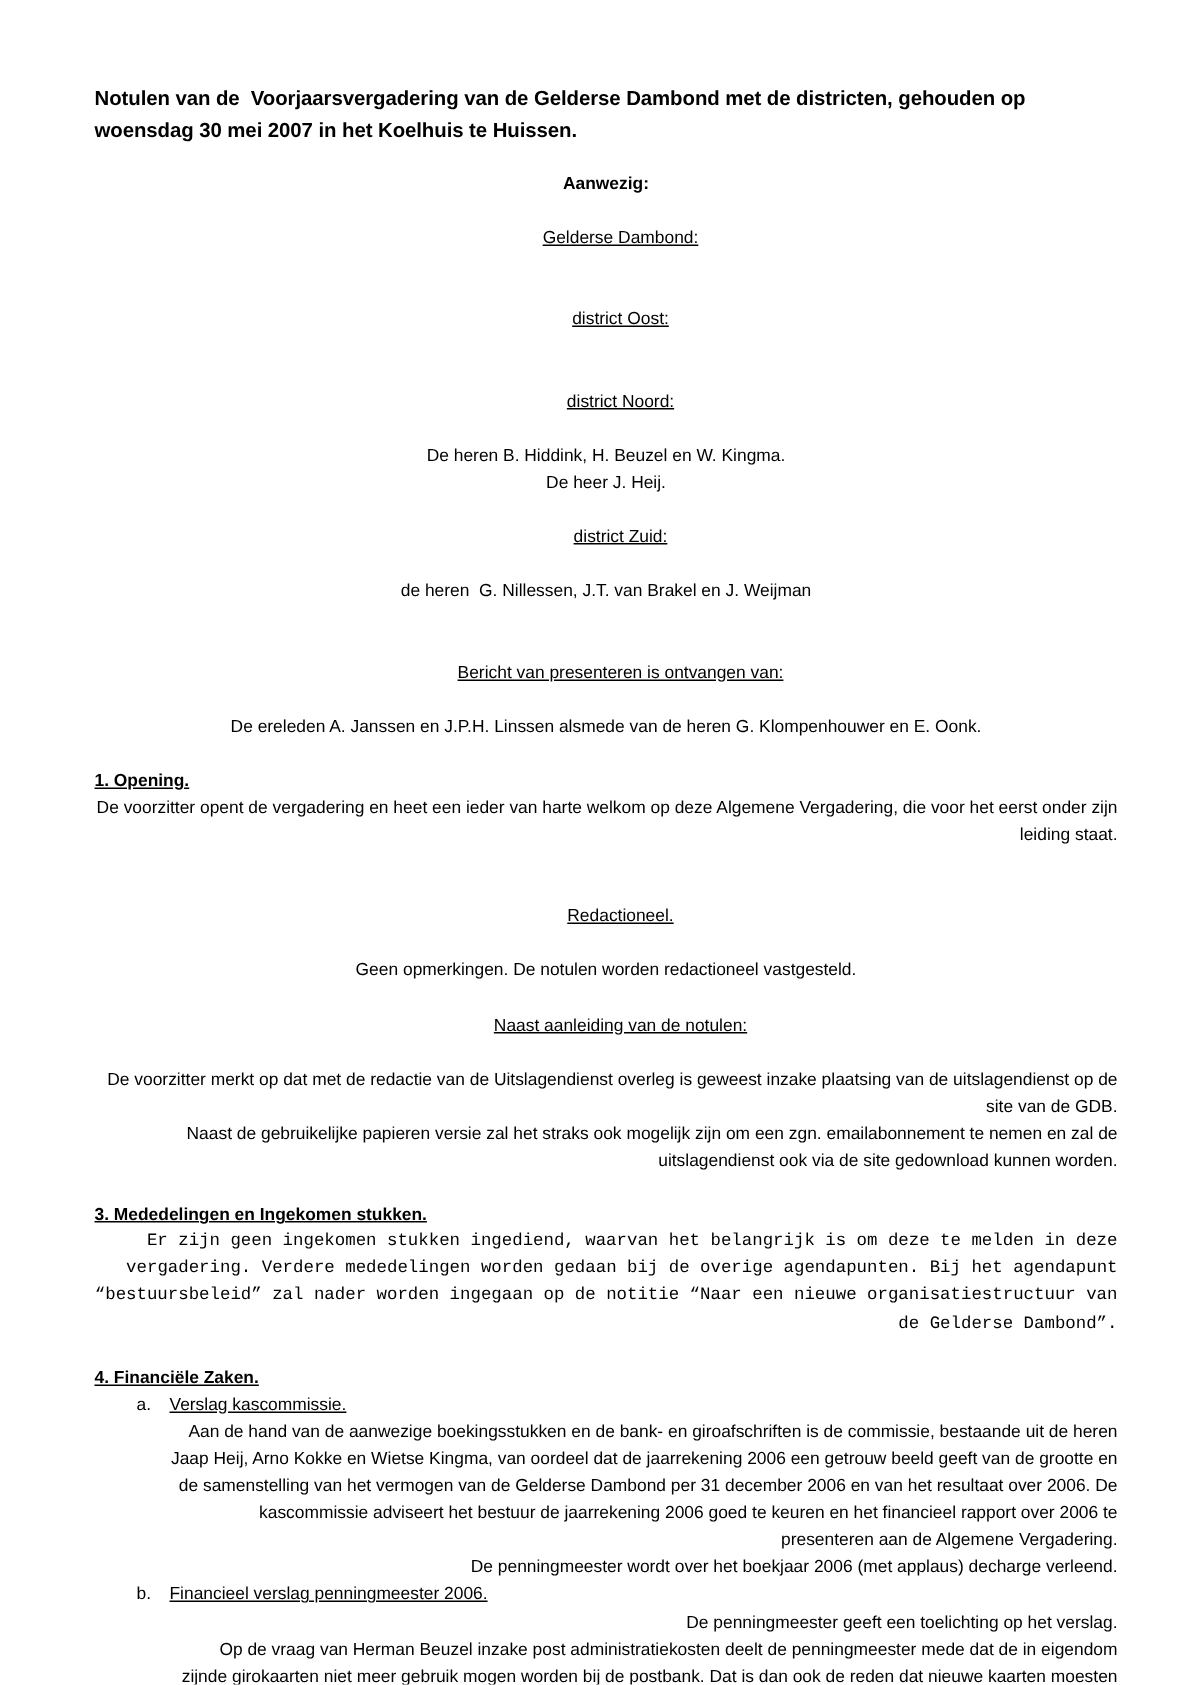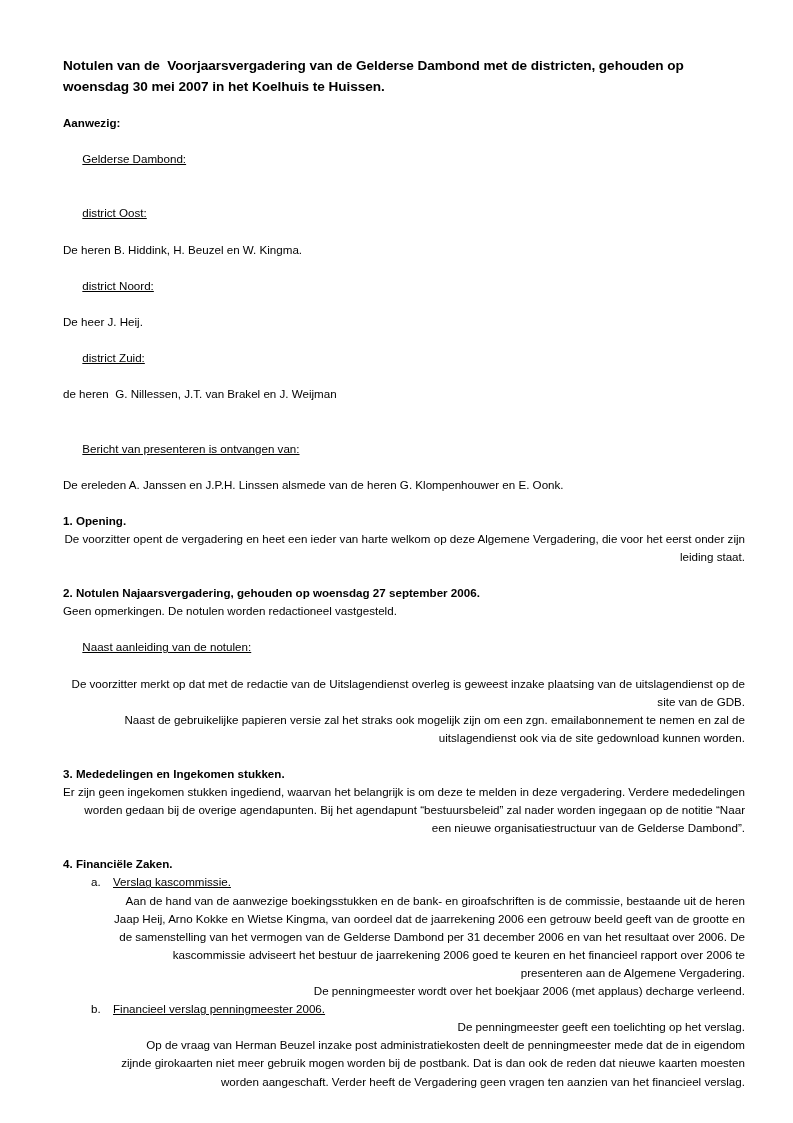--- a/index.html
+++ b/index.html
@@ -28,32 +28,34 @@
     line-height: 21px;
     margin: 0 0 17px 0;
     letter-spacing: -0.05px;
     white-space: pre-wrap;
   }
   .line {
     font-size: 11.6px;
     line-height: 18.1px;
     margin: 0;
     white-space: pre-wrap;
+    text-align: center;
   }
   .u {
     text-decoration: underline;
     display: inline;
   }
   .b {
     font-weight: bold;
   }
   .head-bold-u {
     font-size: 11.6px;
     line-height: 18.1px;
     font-weight: bold;
+    text-decoration: underline;
     display: inline;
   }
   .para {
     font-size: 11.6px;
     line-height: 18.1px;
     margin: 0;
     text-align: right;
     white-space: normal;
   }
   .gap {
@@ -91,21 +93,21 @@
     font-size: 11.6px;
     line-height: 18.1px;
   }
   .alpha-para {
     font-size: 11.6px;
     line-height: 18.1px;
     margin: 0;
     text-align: right;
   }
   .w-sec2 { max-width: 690px; }
-  .w-sec3 { max-width: 688px; }
+  .w-sec3 { max-width: 688px; font-family: Liberation Mono, monospace; }
   .w-item-a { max-width: 634px; }
   .w-item-b { max-width: 640px; }
   .w-opening { max-width: 683px; }
 </style>
 </head>
 <body>
 
 <div class="page">
 
   <h1 class="doc-title">Notulen van de  Voorjaarsvergadering van de Gelderse Dambond met de districten, gehouden op  woensdag 30 mei 2007 in het Koelhuis te Huissen.</h1>
@@ -113,25 +115,25 @@
   <div>
     <div class="line b">Aanwezig:</div>
 
     <div class="line">
       <span class="u">Gelderse Dambond:</span>
     </div>
 
     <div class="line">
       <span class="u">district Oost:</span>
     </div>
+    <div class="line">
+      <span class="u">district Noord:</span>
+    </div>
+
     <div class="line">De heren B. Hiddink, H. Beuzel en W. Kingma.</div>
-
-    <div class="line">
-      <span class="u">district Noord:</span>
-    </div>
     <div class="line">De heer J. Heij.</div>
 
     <div class="line">
       <span class="u">district Zuid:</span>
     </div>
     <div class="line">de heren  G. Nillessen, J.T. van Brakel en J. Weijman</div>
   </div>
 
   <div class="gap"></div>
 
@@ -147,22 +149,22 @@
   <div>
     <div class="block-head">
       <span class="head-bold-u">1. Opening.</span>
     </div>
     <p class="para w-opening">De voorzitter opent de vergadering en heet een ieder van harte welkom op deze Algemene Vergadering, die voor het eerst onder zijn leiding staat.</p>
   </div>
 
   <div class="gap"></div>
 
   <div>
-    <div class="block-head">
-      <span class="head-bold-u">2. Notulen Najaarsvergadering, gehouden op woensdag 27 september 2006.</span>
+    <div class="line">
+      <span class="u">Redactioneel.</span>
     </div>
     <div class="line">Geen opmerkingen. De notulen worden redactioneel vastgesteld.</div>
     <div class="line">
       <span class="u">Naast aanleiding van de notulen:</span>
     </div>
     <p class="para w-sec2">De voorzitter merkt op dat met de redactie van de Uitslagendienst overleg is geweest inzake plaatsing van de uitslagendienst op de site van de GDB.</p>
     <p class="para w-sec2">Naast de gebruikelijke papieren versie zal het straks ook mogelijk zijn om een zgn. emailabonnement te nemen en zal de uitslagendienst ook via de site gedownload kunnen worden.</p>
   </div>
 
   <div class="gap"></div>

